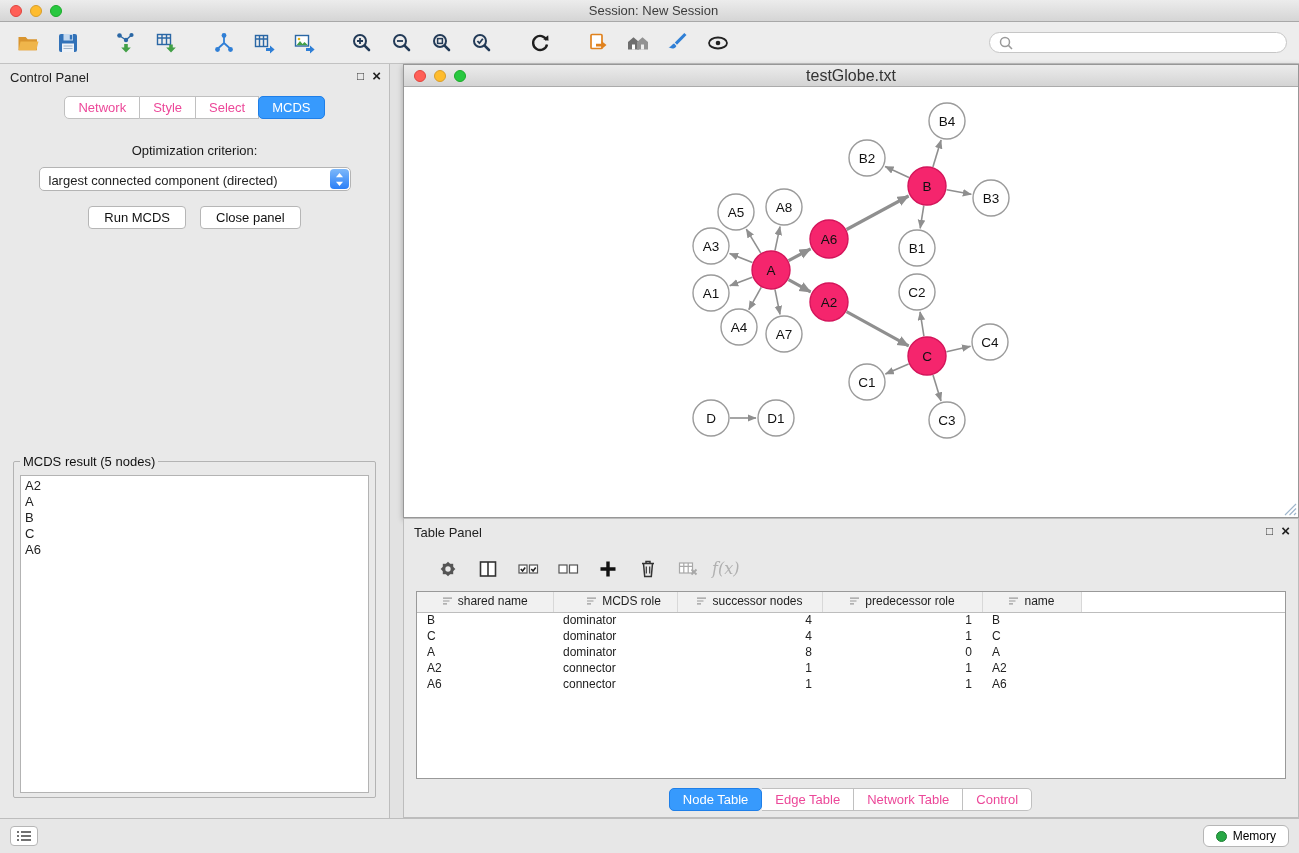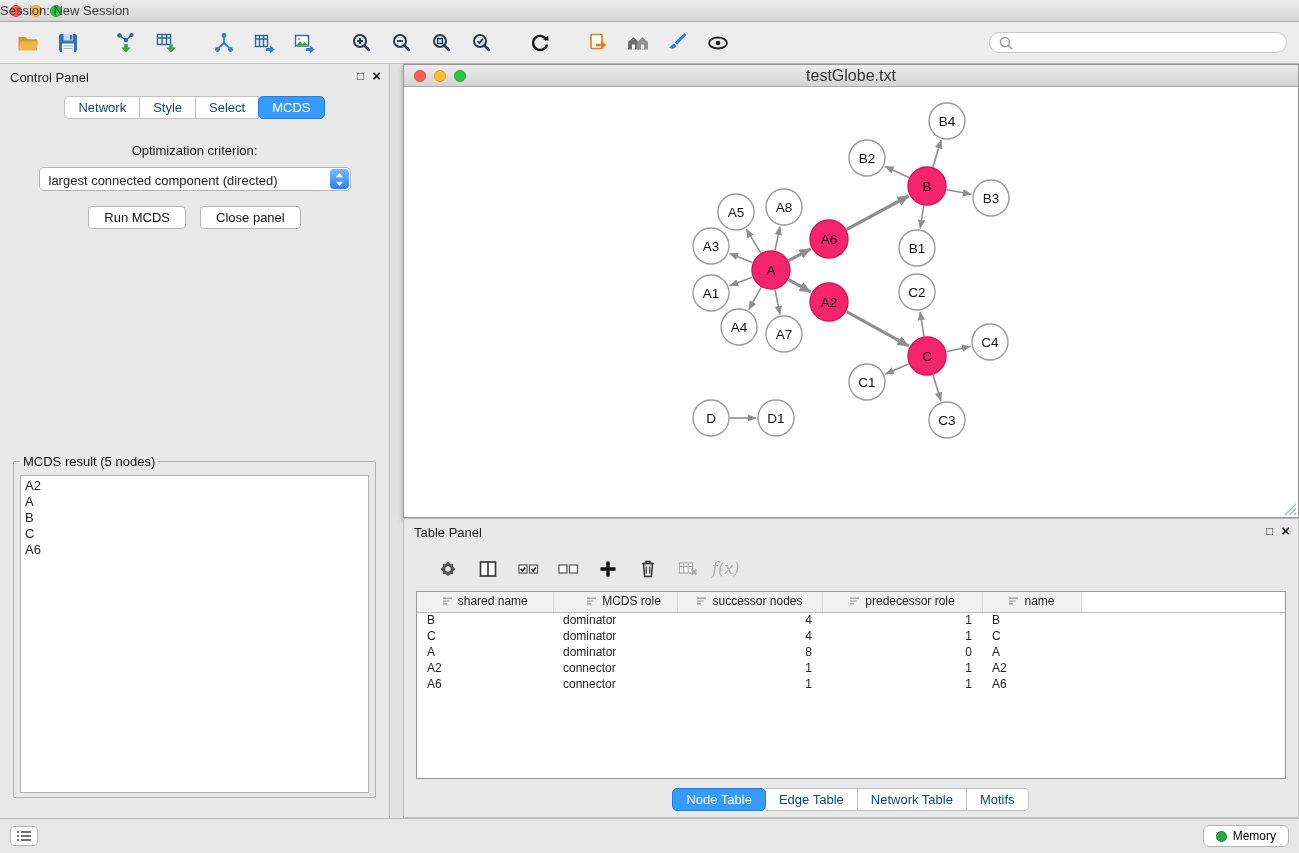--- a/index.html
+++ b/index.html
@@ -19,21 +19,21 @@
     background:linear-gradient(#ececec,#d5d5d5);
     border-bottom:1px solid #a8a8a8;
     display:flex; align-items:center;
   }
   .traffic { display:flex; gap:8px; padding-left:10px; }
   .tl { width:12px; height:12px; border-radius:50%; display:inline-block; }
   .tl.red { background:#ff5f57; border:1px solid #e0443e; }
   .tl.yellow { background:#febc2e; border:1px solid #d89e2a; }
   .tl.green { background:#28c840; border:1px solid #1aab29; }
   .win-title {
-    position:absolute; left:0; right:0; 
+    position:absolute; left:8px; right:0; text-align:center;
     font-size:13px; color:#3c3c3c;
   }
 
   
   .toolbar {
     position:absolute; top:22px; left:0; right:0; height:42px;
     background:#ededed; border-bottom:1px solid #c2c2c2;
     display:flex; align-items:center; padding:0 12px;
   }
   .tb-group { display:flex; align-items:center; gap:8px; margin-right:26px; }
@@ -60,21 +60,21 @@
     background:#e9e9e9; border-right:1px solid #bdbdbd;
   }
   .panel-header { height:26px; padding:6px 10px 0 10px; font-size:13px; color:#222; position:relative; }
   .panel-controls { position:absolute; right:8px; top:5px; display:flex; gap:8px; align-items:center; }
   .float-glyph { font-size:12px; color:#333; }
   .close-glyph { font-size:15px; font-weight:bold; color:#222; line-height:12px; }
 
   .cp-tabs { display:flex; justify-content:center; margin-top:6px; }
   .tab {
     font-size:13px; padding:3px 13px; background:#fff;
-    border:1px solid #c0c0c0; border-left:none; color:#0c4a6e; cursor:default;
+    border:1px solid #c0c0c0; border-left:none; color:#ec4899; cursor:default;
   }
   .tab:first-child { border-left:1px solid #c0c0c0; border-radius:5px 0 0 5px; }
   .tab:last-child { border-radius:0 5px 5px 0; }
   .tab.active {
     background:#379afd; border:1px solid #1f7fe8; color:#fff;
     border-radius:5px; margin-left:-1px;
   }
 
   .opt-label { text-align:center; margin-top:24px; font-size:13px; color:#1a1a1a; }
   .dropdown {
@@ -612,21 +612,21 @@
                 <td style="text-align: left;">A6</td>
                 <td></td>
               </tr>
             </tbody>
         </table>
       </div>
       <div class="tp-tabs" id="tp-tabs">
           <div class="tab active">Node Table</div>
           <div class="tab">Edge Table</div>
           <div class="tab">Network Table</div>
-          <div class="tab">Motifs</div>
+          <div class="tab">Control</div>
         </div>
     </div>
   </div>
 
   <div class="statusbar">
     <button class="tasks-btn">
       <svg width="16" height="12" viewBox="0 0 16 12">
           <path d="M1 2h2M5 2h10M1 6h2M5 6h10M1 10h2M5 10h10" stroke="#444" stroke-width="1.4"></path>
         </svg>
     </button>

